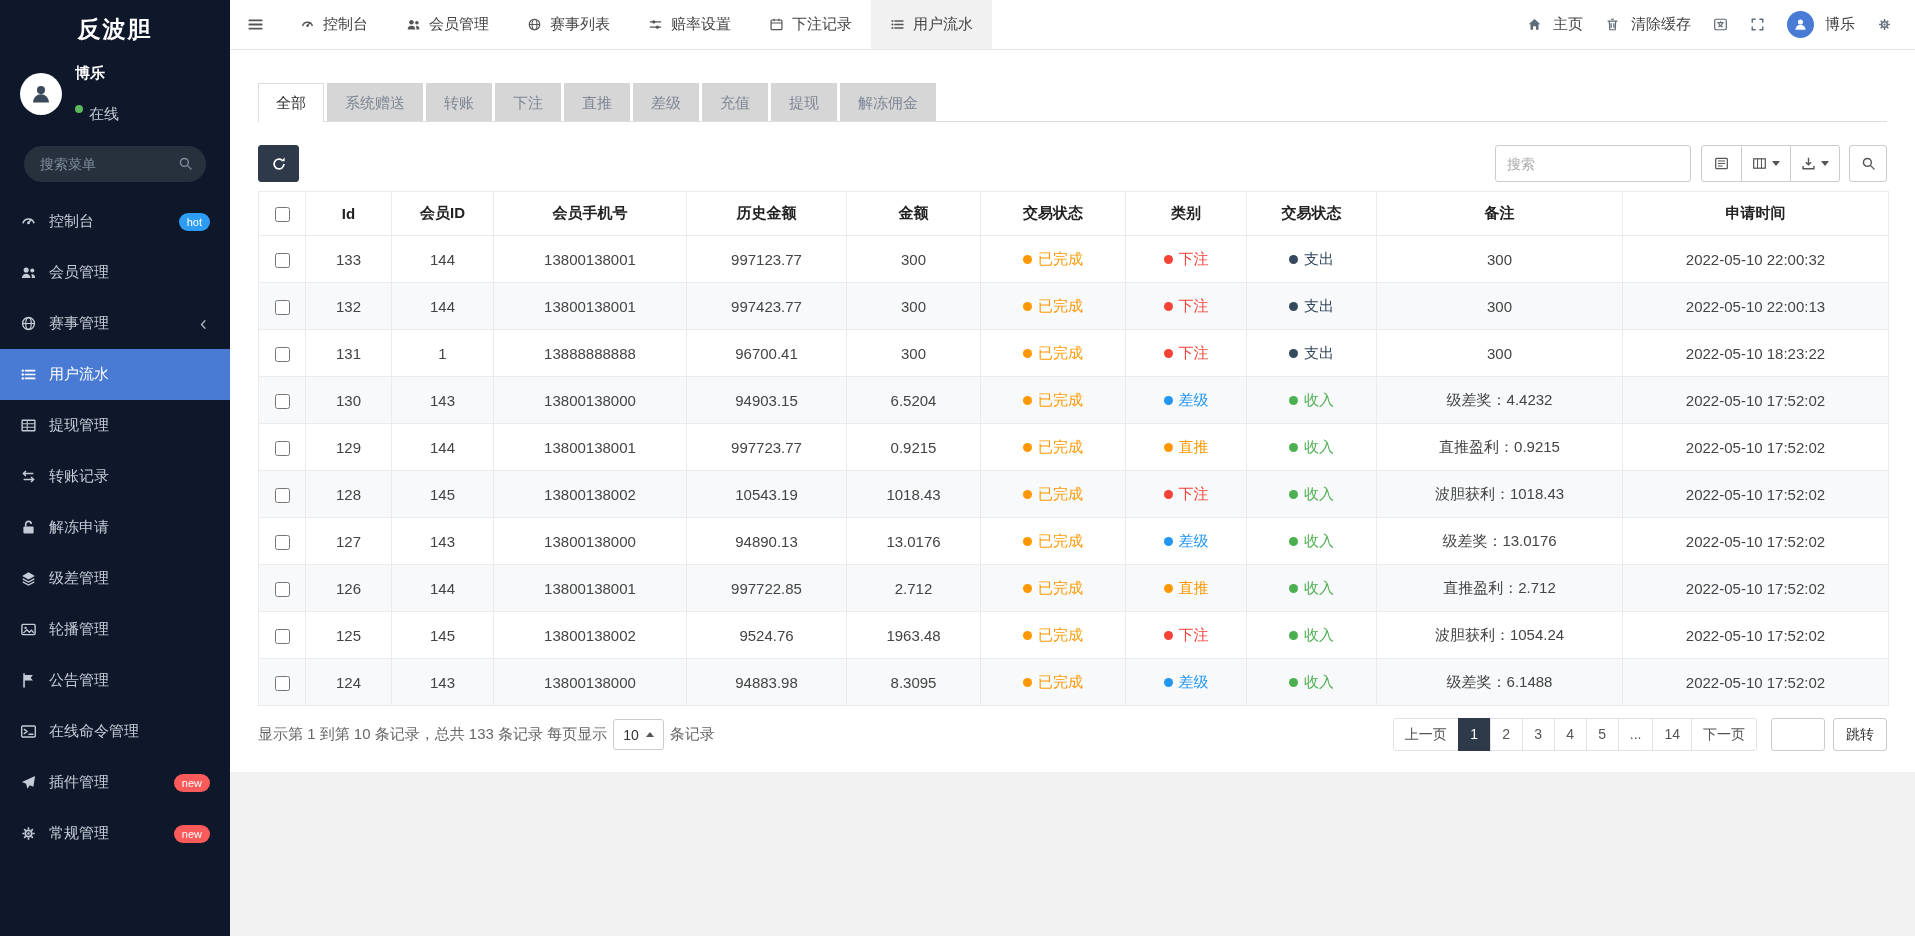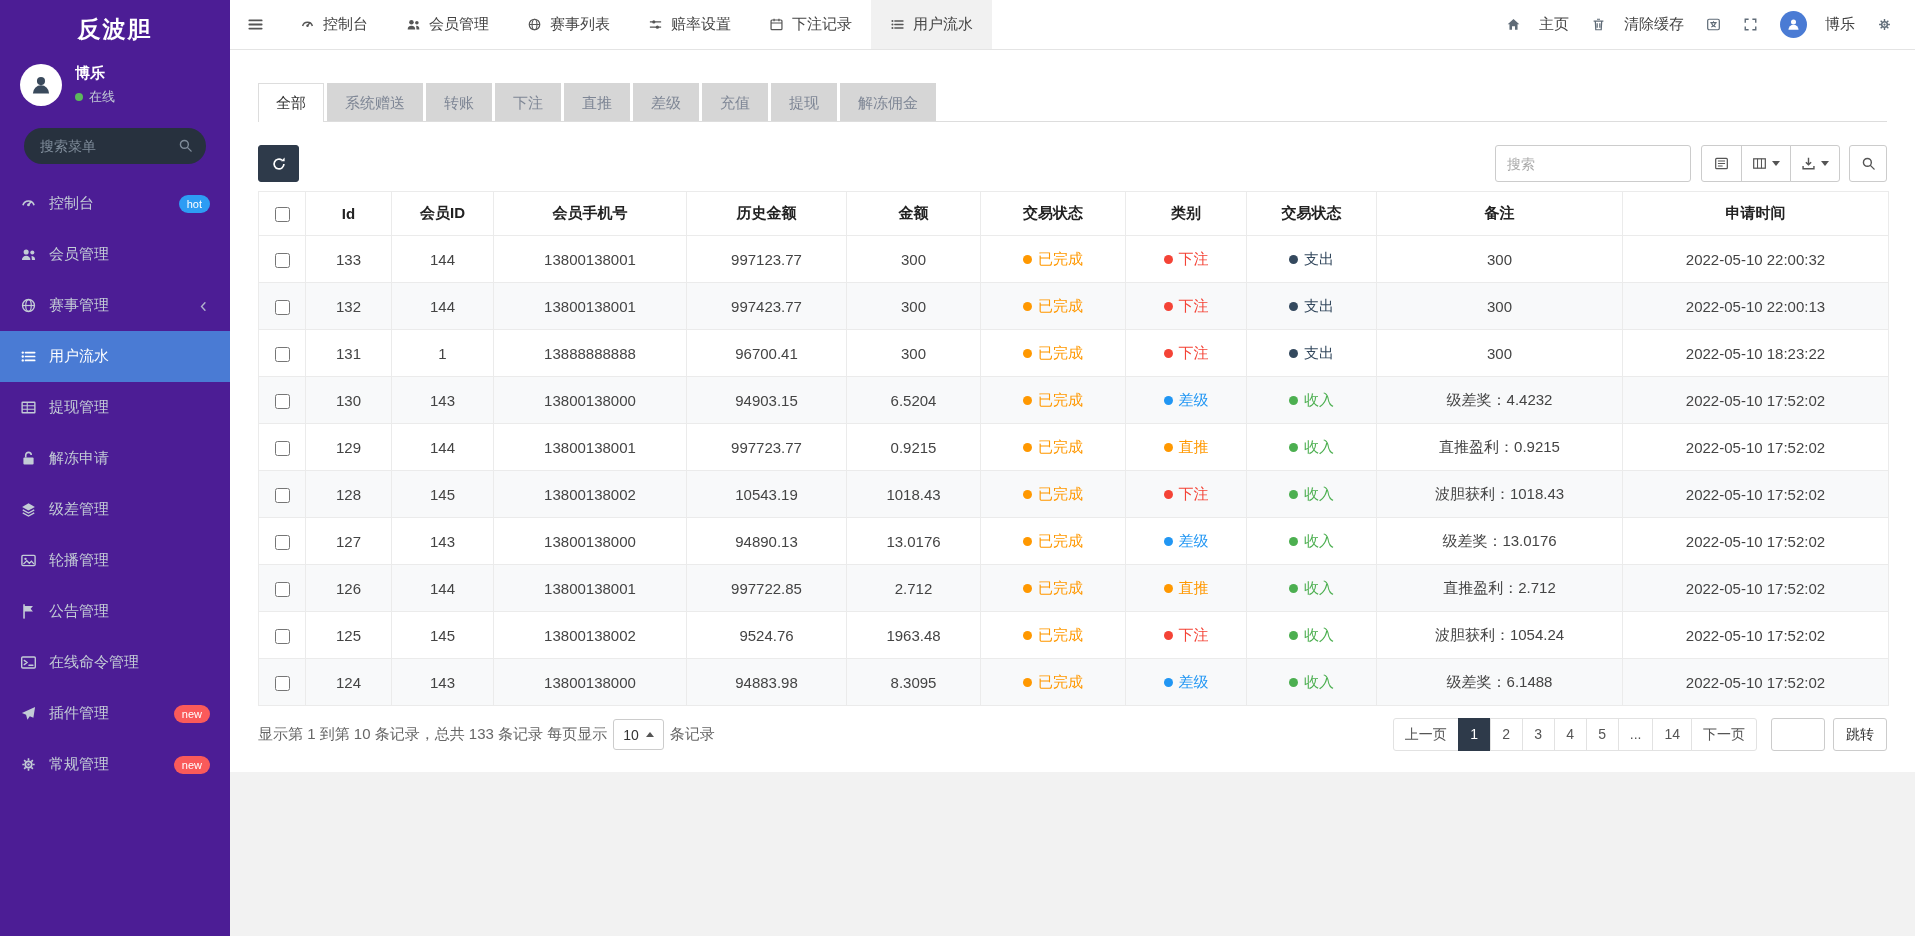--- a/index.html
+++ b/index.html
@@ -5,28 +5,28 @@
 *{box-sizing:border-box;margin:0;padding:0}
 html,body{width:1915px;height:936px}
 body{font-family:"Liberation Sans","DejaVu Sans",sans-serif;background:#f2f2f2;color:#333;font-size:15px;overflow:hidden}
 .app{display:flex;width:1915px;height:936px}
 
 
 [data-icon]{display:inline-flex;align-items:center;justify-content:center}
 [data-icon] svg{width:100%;height:100%;display:block}
 
 
-.sidebar{width:230px;flex:0 0 230px;background:#4c1d95;display:flex;flex-direction:column;overflow:hidden}
+.sidebar{width:230px;flex:0 0 230px;background:#0f172a;display:flex;flex-direction:column;overflow:hidden}
 .brand{height:54px;line-height:58px;text-align:center;color:#fff;font-size:23px;font-weight:600;letter-spacing:2px}
 .user-panel{display:flex;align-items:center;padding:10px 20px 16px}
 .avatar{width:42px;height:42px;border-radius:50%;background:#fff;color:#3a4a5c;display:flex;align-items:center;justify-content:center;cursor:pointer;flex:0 0 42px}
 .avatar [data-icon]{width:24px;height:24px}
 .user-meta{margin-left:13px}
 .user-name{color:#fff;font-size:15px;font-weight:bold}
-.user-status{display:flex;align-items:center;margin-top:5px;font-size:13px;color:#c3ccd6}
+.user-status{display:flex;align-items:flex-start;margin-top:22px;font-size:15px;color:#c3ccd6}
 .status-dot{width:8px;height:8px;border-radius:50%;margin-right:6px;background:#5cb85c}
 .menu-search{position:relative;margin:6px 24px 14px}
 .menu-search-input{width:100%;height:36px;border:none;border-radius:18px;background:#27313e;color:#c3ccd6;padding:0 38px 0 16px;font-size:14px;outline:none;font-family:inherit}
 .menu-search-input::placeholder{color:#7f8c9a}
 .menu-search-icon{position:absolute;right:13px;top:10px;width:15px;height:15px;color:#7f8c9a}
 .menu{flex:1}
 .menu-item{display:flex;align-items:center;height:51px;padding:0 20px;color:#c3ccd6;font-size:15px;cursor:pointer}
 .menu-item .mi-icon{width:17px;height:17px;margin-right:12px;flex:0 0 17px}
 .menu-item.active{background:#4a7bd4;color:#fff}
 .pill{margin-left:auto;color:#fff;font-size:11px;line-height:18px;padding:0 8px;border-radius:9px}
@@ -35,21 +35,21 @@
 
 .main{flex:1;display:flex;flex-direction:column;min-width:0}
 .topbar{height:50px;flex:0 0 50px;background:#fff;border-bottom:1px solid #e4e4e4;display:flex;align-items:stretch}
 .topbar-toggle{display:flex;align-items:center;padding:0 17px;cursor:pointer;color:#555}
 .topbar-toggle [data-icon]{width:17px;height:17px}
 .topnav{display:flex;align-items:stretch}
 .topnav-item{display:flex;align-items:center;gap:8px;padding:0 19px;font-size:15px;color:#444;cursor:pointer}
 .topnav-item.active{background:#f1f1f1}
 .tn-icon{width:15px;height:15px;color:#555}
 .topbar-right{margin-left:auto;display:flex;align-items:center;padding-right:12px}
-.topbar-link{display:flex;align-items:center;gap:18px;padding:0 11px;height:34px;color:#444;cursor:pointer;font-size:15px}
+.topbar-link{display:flex;align-items:center;gap:11px;padding:0 11px;height:34px;color:#444;cursor:pointer;font-size:15px}
 .tic{width:15px;height:15px;color:#5f6b77}
 .mini-avatar{width:27px;height:27px;border-radius:50%;background:#4a7bd4;color:#fff;display:flex;align-items:center;justify-content:center}
 .mini-avatar [data-icon]{width:15px;height:15px}
 
 
 .content{background:#fff;height:722px;padding:0 28px;overflow:hidden}
 .tabs{display:flex;margin-top:33px;border-bottom:1px solid #ddd}
 .tab{height:38px;line-height:37px;padding:0 17px;background:#d6d6d6;color:#7e8695;font-size:15px;margin-right:3px;cursor:pointer;border:1px solid transparent;border-bottom:none}
 .tab.active{background:#fff;color:#333;border-color:#ddd;position:relative}
 .tab.active::after{content:"";position:absolute;left:0;right:0;bottom:-1px;height:1px;background:#fff}
@@ -174,20 +174,29 @@
           <span class="mi-label">用户流水</span>
         </div>
         <div class="menu-item">
           <span class="mi-icon" data-icon="table">
             <svg viewBox="0 0 16 16" aria-hidden="true">
               <rect x="2" y="3" width="12" height="10" rx="0.5" fill="none" stroke="currentColor" stroke-width="1.3"></rect>
               <path d="M2 6.3h12M2 9.6h12M6.8 3v10" stroke="currentColor" stroke-width="1" fill="none"></path>
             </svg>
           </span>
           <span class="mi-label">提现管理</span>
+        </div>
+        <div class="menu-item">
+          <span class="mi-icon" data-icon="exchange">
+            <svg viewBox="0 0 16 16" aria-hidden="true">
+              <path d="M12.6 5.2H3.4M5.6 2.9L3.2 5.2l2.4 2.3" fill="none" stroke="currentColor" stroke-width="1.4"></path>
+              <path d="M3.4 10.8h9.2M10.4 8.5l2.4 2.3-2.4 2.3" fill="none" stroke="currentColor" stroke-width="1.4"></path>
+            </svg>
+          </span>
+          <span class="mi-label">转账记录</span>
         </div>
         <div class="menu-item">
           <span class="mi-icon" data-icon="unlock">
             <svg viewBox="0 0 16 16" aria-hidden="true">
               <rect x="3.2" y="7" width="9.6" height="6.6" rx="1" fill="currentColor"></rect>
               <path d="M5.4 7V4.8a2.6 2.6 0 0 1 5.2 0" fill="none" stroke="currentColor" stroke-width="1.5"></path>
             </svg>
           </span>
           <span class="mi-label">解冻申请</span>
         </div>

